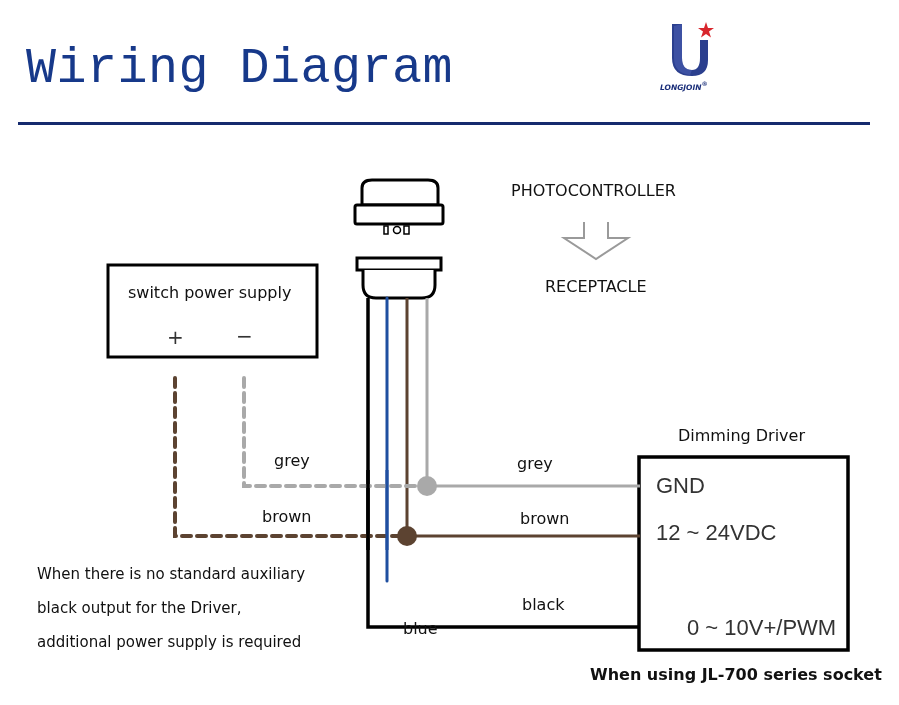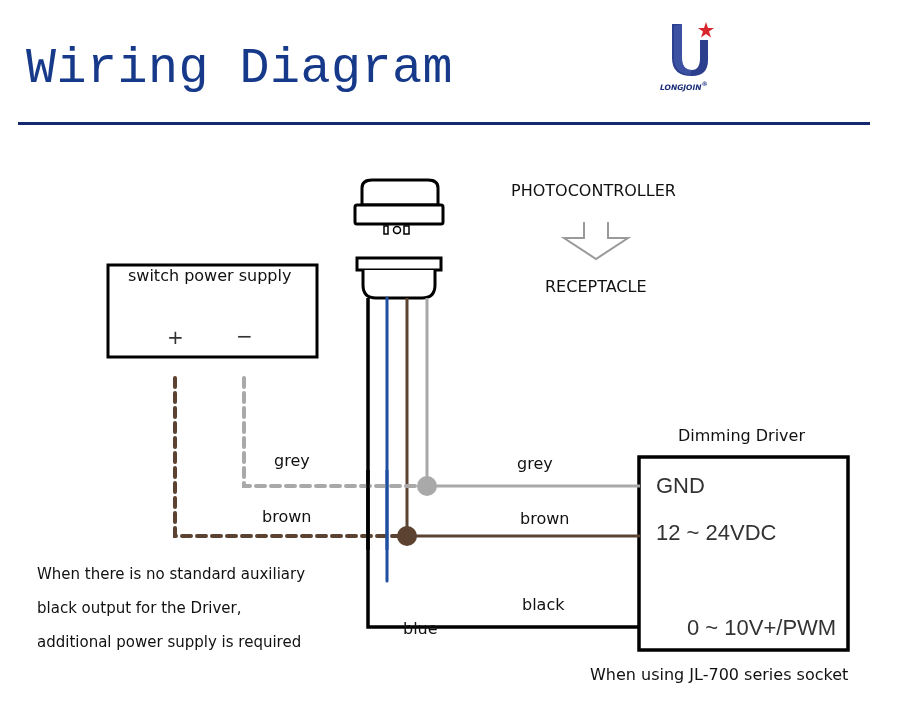--- a/index.html
+++ b/index.html
@@ -75,32 +75,32 @@
   <path d="M368 470 L368 550" fill="none" stroke="#000" stroke-width="3.5"></path>
   <path d="M387 470 L387 550" fill="none" stroke="#1f4fa0" stroke-width="3"></path>
 
   <circle cx="427" cy="486" r="10" fill="#a9a9a9"></circle>
   <circle cx="407" cy="536" r="10" fill="#5c4331"></circle>
 </svg>
 
 <div class="abs label" style="left:511px;top:183px;">PHOTOCONTROLLER</div>
 <div class="abs label" style="left:545px;top:279px;">RECEPTACLE</div>
 
-<div class="abs label" style="left:128px;top:268px;">switch power supply</div>
+<div class="abs label" style="left:128px;top:285px;">switch power supply</div>
 <div class="abs label" style="left:167px;top:327px;font-size:20px;color:#333;">+</div>
 <div class="abs label" style="left:236px;top:326px;font-size:20px;color:#333;">−</div>
 
 <div class="abs label" style="left:274px;top:453px;">grey</div>
 <div class="abs label" style="left:262px;top:509px;">brown</div>
 <div class="abs label" style="left:517px;top:456px;">grey</div>
 <div class="abs label" style="left:520px;top:511px;">brown</div>
 <div class="abs label" style="left:403px;top:576px;margin-top:45px;">blue</div>
 <div class="abs label" style="left:522px;top:597px;">black</div>
 
 <div class="abs label" style="left:678px;top:428px;">Dimming Driver</div>
 <div class="abs driver-term" style="left:656px;top:475px;">GND</div>
 <div class="abs driver-term" style="left:656px;top:522px;">12 ~ 24VDC</div>
 <div class="abs driver-term" style="left:656px;top:617px;margin-left:31px;">0 ~ 10V+/PWM</div>
-<div class="abs label" style="left:590px;top:667px;">When using JL-700 series socket</div>
+<div class="abs label" style="left:590px;top:667px;font-weight:bold;">When using JL-700 series socket</div>
 
 <div class="abs note" style="left:37px;top:567px;">When there is no standard auxiliary</div>
 <div class="abs note" style="left:37px;top:601px;">black output for the  Driver,</div>
 <div class="abs note" style="left:37px;top:635px;">additional power supply is required</div>
 
 </body></html>

